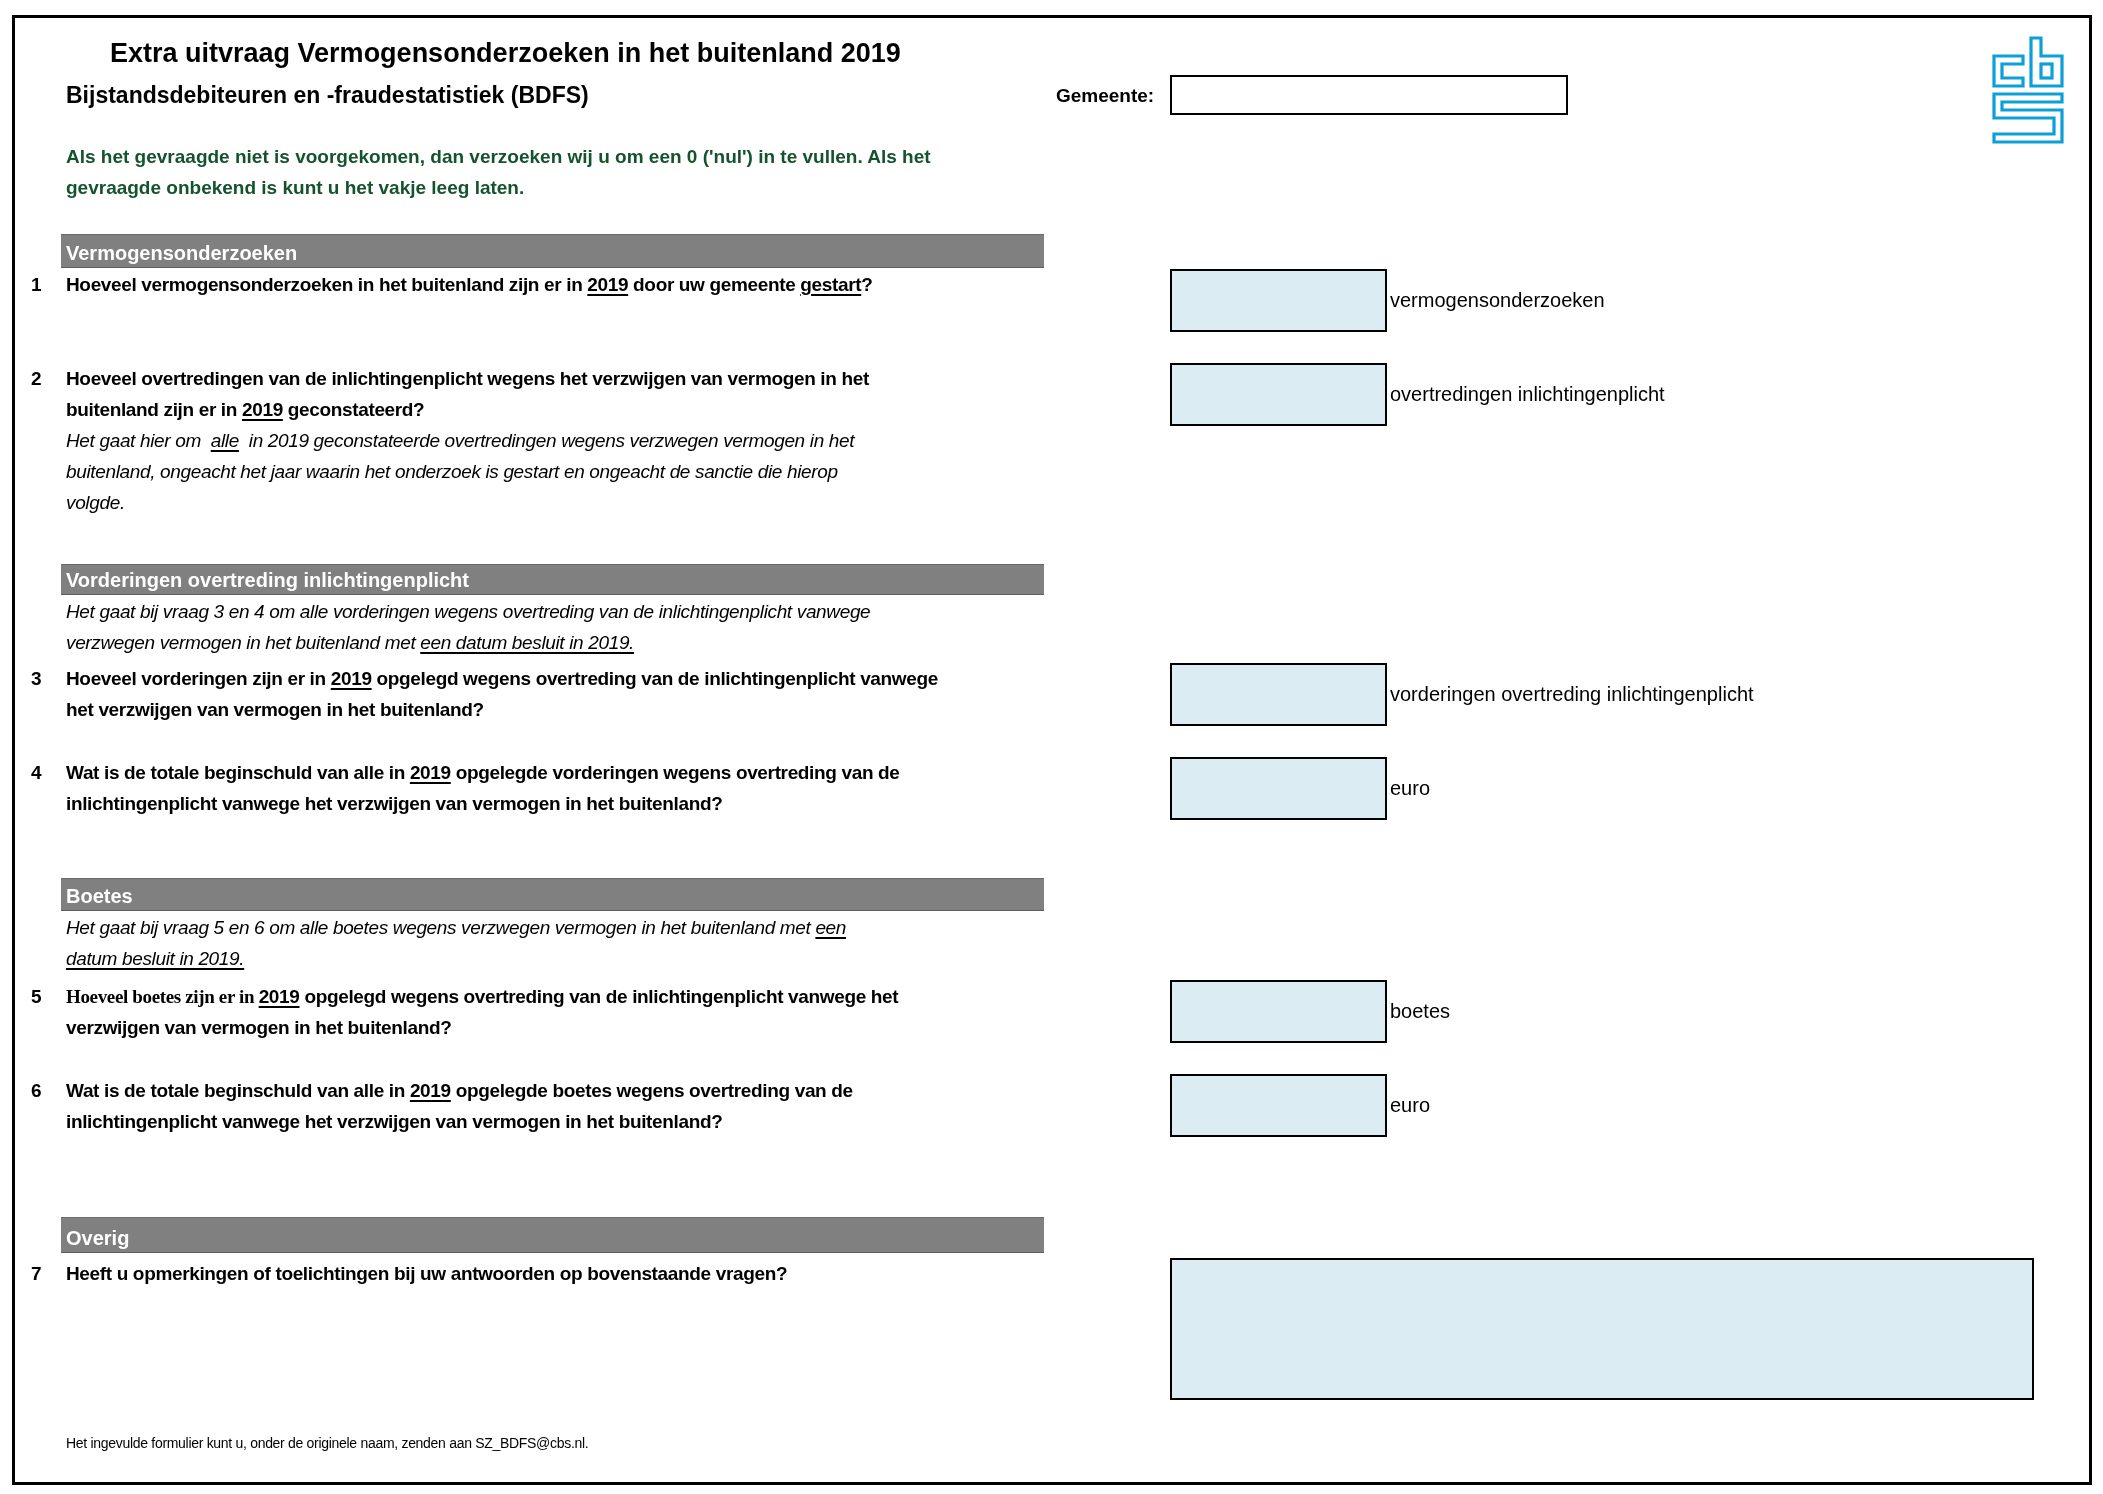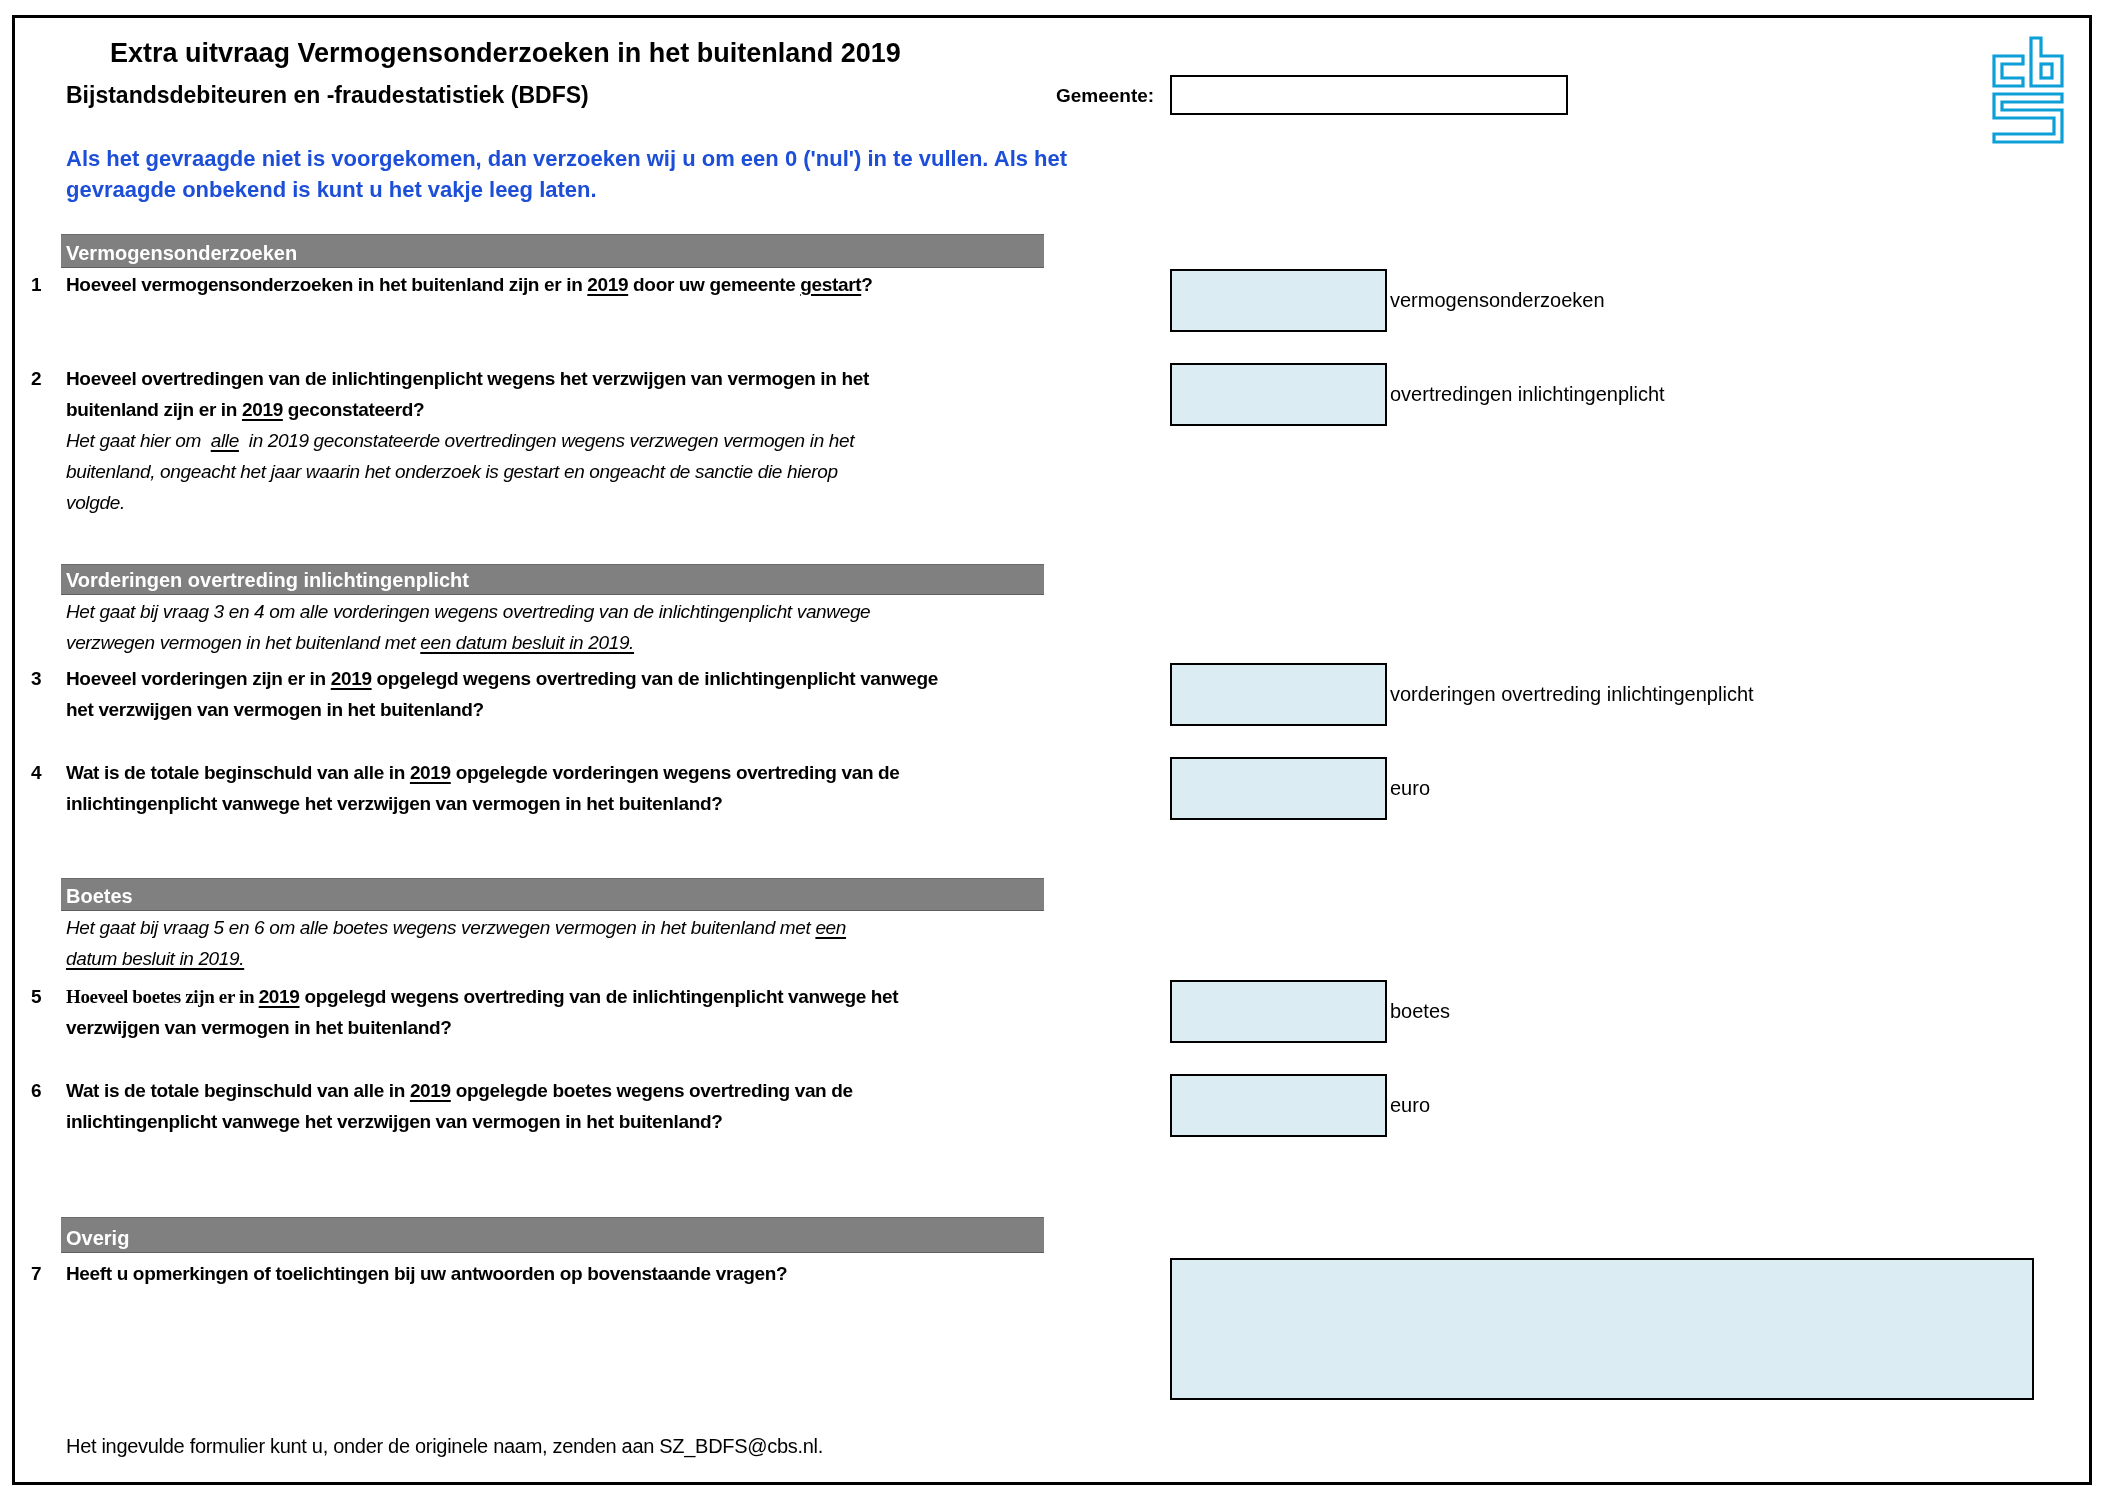--- a/index.html
+++ b/index.html
@@ -6,34 +6,34 @@
   body { width: 2103px; height: 1494px; position: relative; overflow: hidden;
          font-family: "Liberation Sans", sans-serif; color: #000; }
   .frame { position: absolute; left: 12px; top: 15px; width: 2080px; height: 1470px;
            border: 3px solid #000; box-sizing: border-box; }
   .abs { position: absolute; white-space: nowrap; }
   .title { left: 66px; top: 38px; font-size: 27px; font-weight: bold; margin-left: 44px; }
   .subtitle { left: 66px; top: 82px; font-size: 23px; font-weight: bold; }
   .gem-label { left: 1056px; top: 85px; font-size: 19px; font-weight: bold; }
   .gem-input { position: absolute; left: 1170px; top: 75px; width: 398px; height: 40px;
                border: 2px solid #000; box-sizing: border-box; background: #fff; }
-  .warning { left: 66px; font-size: 22px; font-weight: bold; color: #1d4ed8; }
+  .warning { left: 66px; font-size: 19px; font-weight: bold; color: #14532d; }
   .bar { position: absolute; left: 61px; width: 983px; background: #808080; border-top: 1px solid #6a6a6a;
          border-bottom: 1px solid #5e5e5e; box-sizing: border-box; }
   .bar span { position: absolute; left: 5px; bottom: 2px; color: #fff; font-weight: bold; font-size: 20px; white-space: nowrap; }
   .qnum { left: 31px; font-size: 19px; font-weight: bold; }
   .qline { left: 66px; font-size: 19px; font-weight: bold; letter-spacing: -0.35px; }
   .note { left: 66px; font-size: 19px; font-style: italic; letter-spacing: -0.35px; }
   .u { text-decoration: underline; text-decoration-thickness: 2px; text-underline-offset: 3px; }
   .ans { position: absolute; left: 1170px; width: 217px; height: 63px; background: #dbedf3;
          border: 2px solid #000; box-sizing: border-box; }
   .unit { left: 1390px; font-size: 20px; }
   .big { position: absolute; left: 1170px; top: 1258px; width: 864px; height: 142px;
          background: #dbedf3; border: 2px solid #000; box-sizing: border-box; }
-  .footer { left: 66px; top: 1435px; font-size: 20px; letter-spacing: -0.3px; }
+  .footer { left: 66px; top: 1435px; font-size: 14px; letter-spacing: -0.3px; }
   .logo { position: absolute; left: 1990px; top: 34px; width: 76px; height: 112px; }
 </style>
 </head>
 <body>
 
 <div class="frame"></div>
 
 <div class="abs title">Extra uitvraag Vermogensonderzoeken in het buitenland 2019</div>
 <div class="abs subtitle">Bijstandsdebiteuren en -fraudestatistiek (BDFS)</div>
 <div class="abs gem-label">Gemeente:</div>

